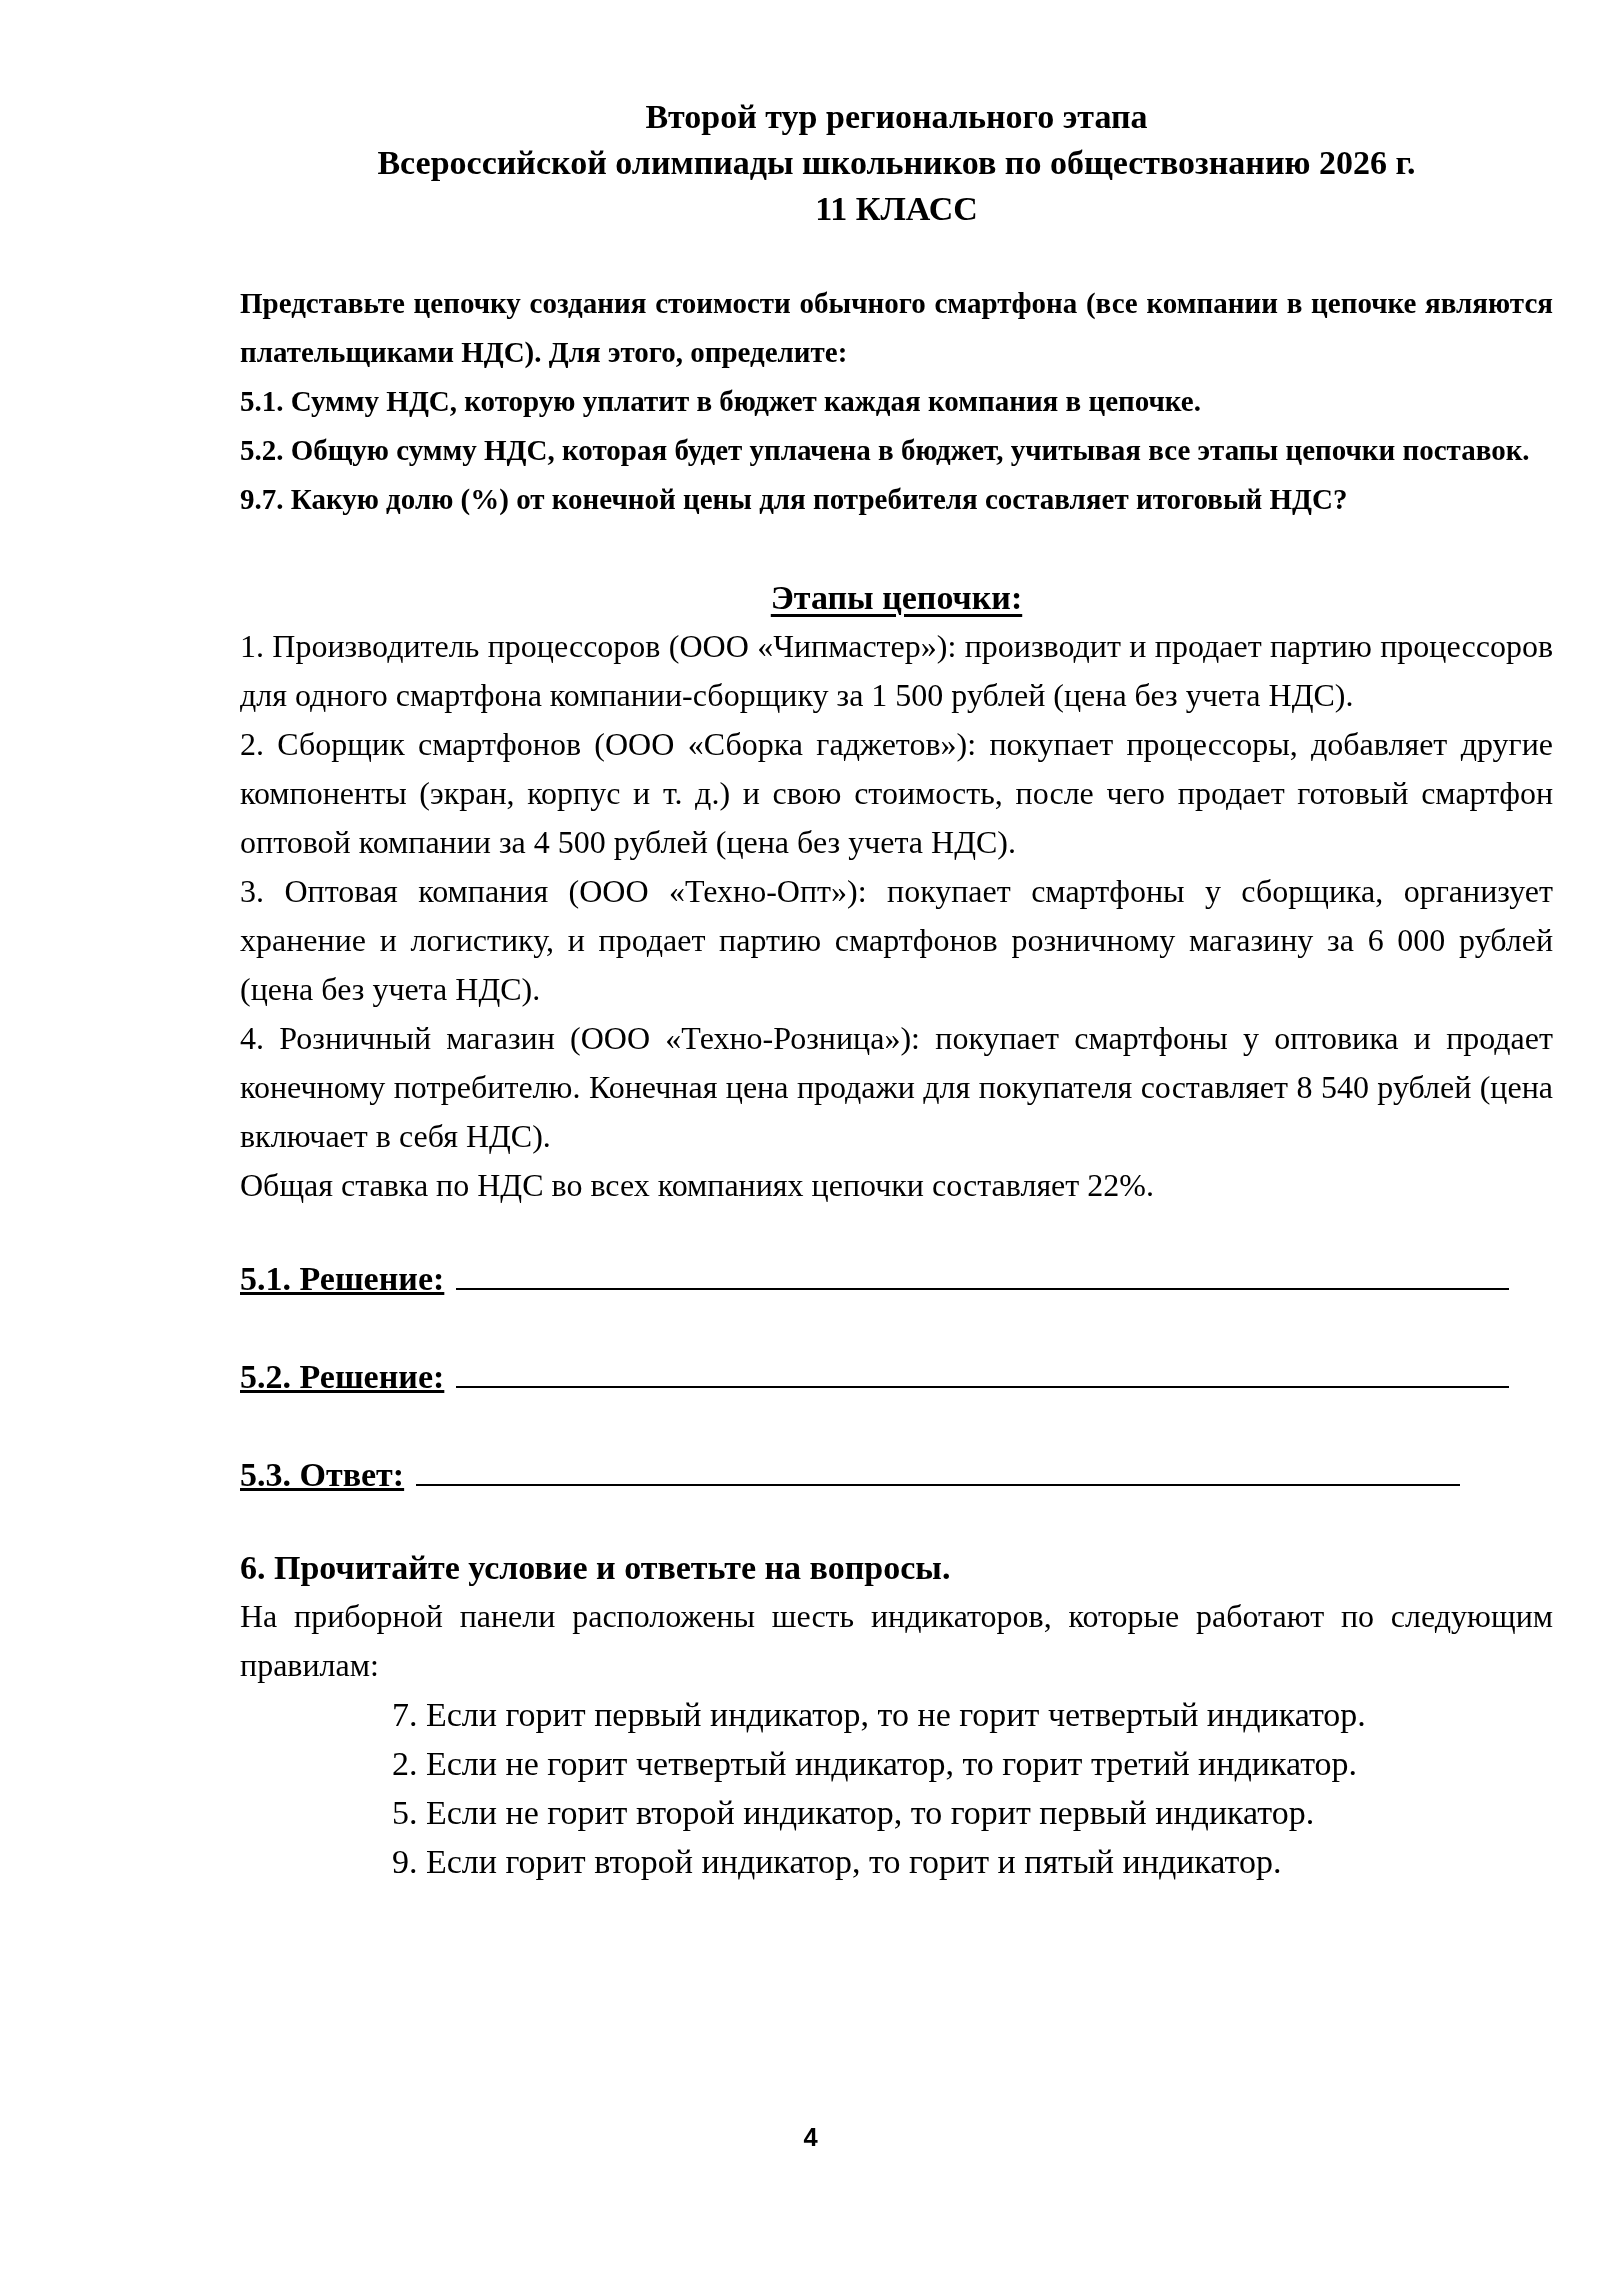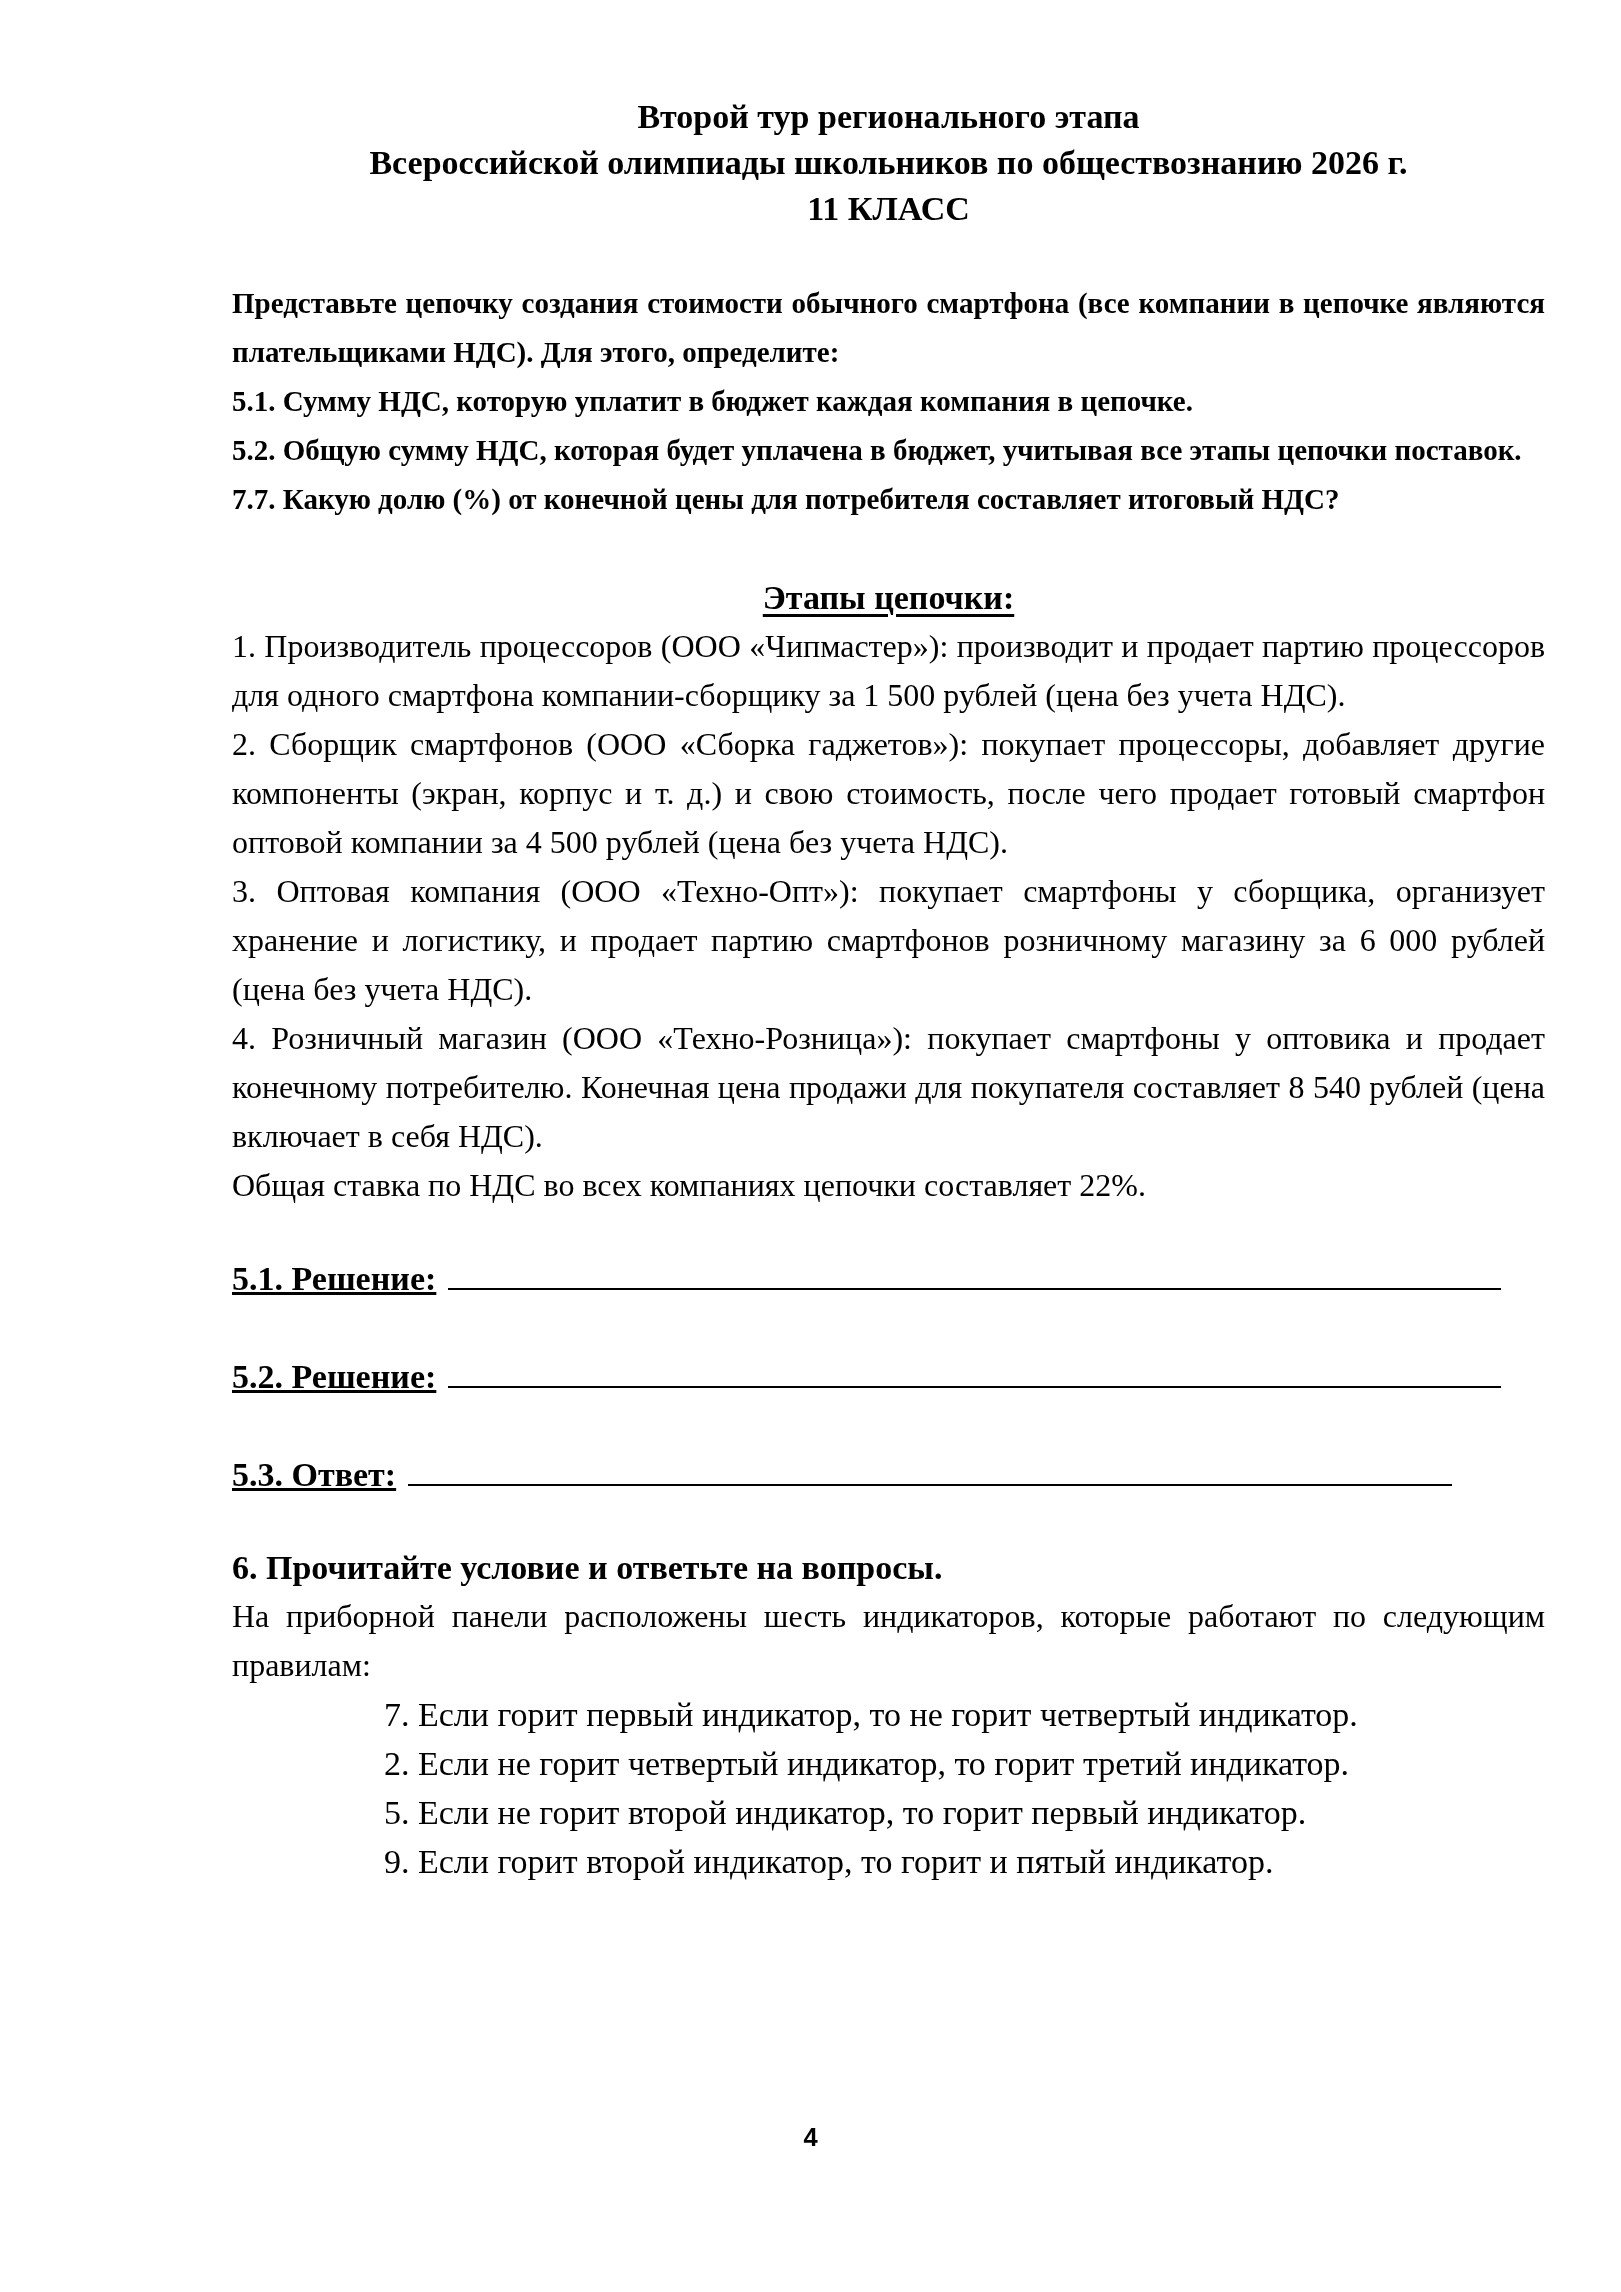--- a/index.html
+++ b/index.html
@@ -1,20 +1,20 @@
 <!DOCTYPE html>
 <html><head>
 <meta charset="utf-8">
 <style>
   html, body { margin: 0; padding: 0; background: #ffffff; }
   body {
     width: 1621px; height: 2293px; position: relative; overflow: hidden;
     font-family: "Liberation Serif", serif; color: #000;
   }
-  .page { position: absolute; left: 232px; top: 94px; width: 1313px; }
+  .page { position: absolute; left: 240px; top: 94px; width: 1313px; }
   .title { text-align: center; font-weight: bold; font-size: 34px; line-height: 46px; }
   .task { margin-top: 47px; font-weight: bold; font-size: 29px; line-height: 49px; text-align: justify; }
   .task p { margin: 0; }
   .stages-head { margin-top: 49px; text-align: center; font-weight: bold; font-size: 34px; line-height: 49px; }
   .stages-head span { text-decoration: underline; text-decoration-thickness: 2.9px; text-underline-offset: 4.9px; font-family: Liberation Serif, serif; }
   .body-text { font-size: 32px; line-height: 49px; text-align: justify; }
   .body-text p { margin: 0; }
   .answers { margin-top: 39px; text-decoration: underline; }
   .answer-row { display: flex; align-items: flex-end; height: 49px; margin-bottom: 49px; font-weight: bold; font-size: 34px; }
   .answer-row .lbl { white-space: nowrap; margin-right: 11.8px; }
@@ -34,21 +34,21 @@
   <div class="title">
     <div>Второй тур регионального этапа</div>
     <div>Всероссийской олимпиады школьников по обществознанию 2026 г.</div>
     <div>11 КЛАСС</div>
   </div>
 
   <div class="task">
     <p>Представьте цепочку создания стоимости обычного смартфона (все компании в цепочке являются плательщиками НДС). Для этого, определите:</p>
     <p>5.1. Сумму НДС, которую уплатит в бюджет каждая компания в цепочке.</p>
     <p>5.2. Общую сумму НДС, которая будет уплачена в бюджет, учитывая все этапы цепочки поставок.</p>
-    <p>7.7. Какую долю (%) от конечной цены для потребителя составляет итоговый НДС?</p>
+    <p>9.7. Какую долю (%) от конечной цены для потребителя составляет итоговый НДС?</p>
   </div>
 
   <div class="stages-head">
     <span>Этапы цепочки:</span>
   </div>
 
   <div class="body-text">
     <p>1. Производитель процессоров (ООО «Чипмастер»): производит и продает партию процессоров для одного смартфона компании-сборщику за 1 500 рублей (цена без учета НДС).</p>
     <p>2. Сборщик смартфонов (ООО «Сборка гаджетов»): покупает процессоры, добавляет другие компоненты (экран, корпус и т. д.) и свою стоимость, после чего продает готовый смартфон оптовой компании за 4 500 рублей (цена без учета НДС).</p>
     <p>3. Оптовая компания (ООО «Техно-Опт»): покупает смартфоны у сборщика, организует хранение и логистику, и продает партию смартфонов розничному магазину за 6 000 рублей (цена без учета НДС).</p>

